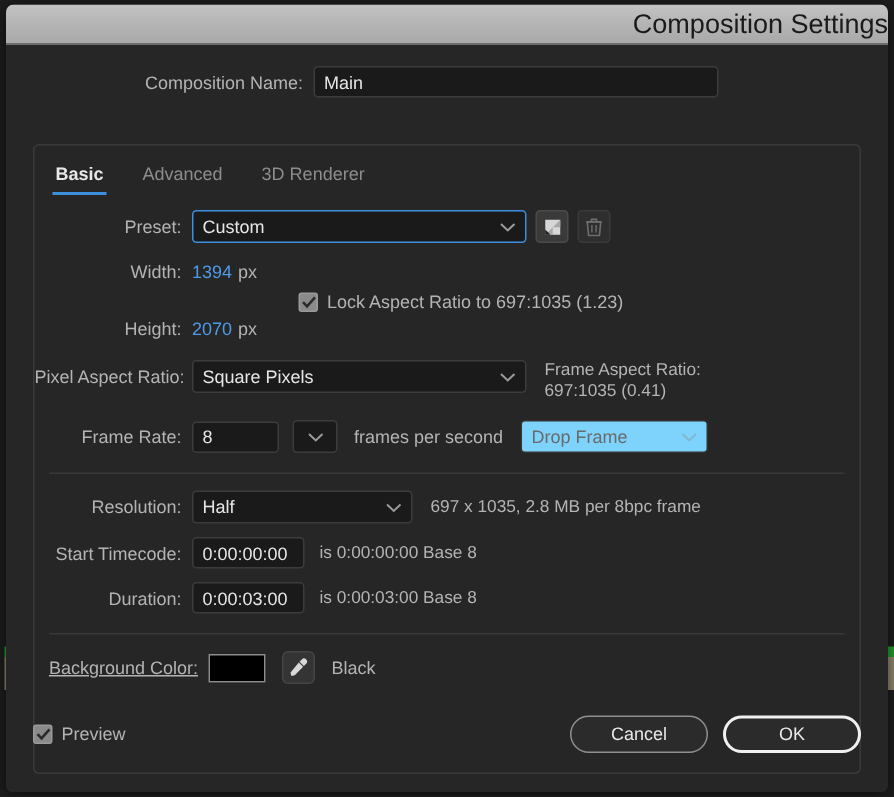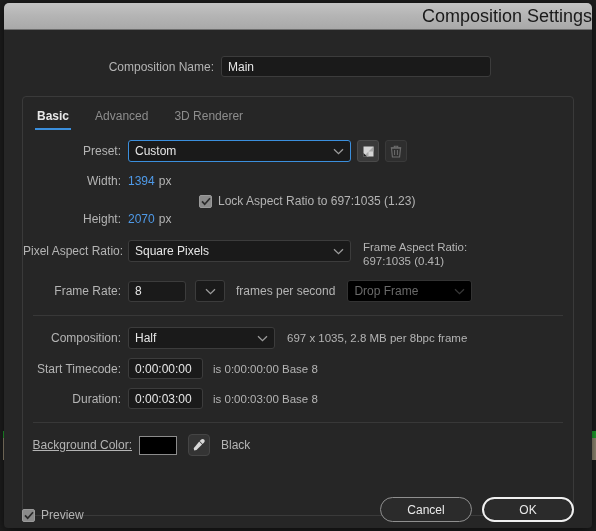--- a/index.html
+++ b/index.html
@@ -46,21 +46,21 @@
     display: flex;
     align-items: center;
     justify-content: flex-end;
     color: #1a1a1a;
     font-size: 18px;
   }
 
   .body-area {
     flex: 1 1 auto;
     position: relative;
-    padding: 12px;
+    padding: 0;
   }
 
   
   .comp-name-row {
     display: flex;
     align-items: center;
     padding: 14px 0 0 0;
     margin-left: 0;
   }
   .label {
@@ -135,21 +135,21 @@
     height: 22px;
     display: flex;
     align-items: center;
     padding: 0 6px;
     color: #e6e6e6;
     font-size: 12px;
     position: relative;
     justify-content: space-between;
   }
   .select.focused { border-color: #3b8fdd; gap: 17px; }
-  .select.disabled { color: #6a6a6a; border-color: #333; background: #000000; }
+  .select.disabled { color: #6a6a6a; border-color: #333; background: #7dd3fc; }
   .chev { opacity: .75; margin-left: 8px; flex: 0 0 auto; display:flex; }
   .chev svg { display:block; }
 
   .icon-btn {
     width: 22px; height: 22px;
     background: #3a3a3a;
     border: 1px solid #4a4a4a;
     border-radius: 3px;
     display: flex;
     align-items: center;
@@ -183,24 +183,24 @@
 
   .swatch {
     width: 38px; height: 19px;
     background: #000;
     border: 1px solid #8c8c8c;
   }
 
   
   .footer {
     position: absolute;
-    left: 0; right: 0; bottom: 6px;
+    left: 0; right: 0; bottom: 16px;
     height: 46px;
     display: flex;
-    align-items: flex-end;
+    align-items: center;
     padding: 0 18px;
   }
   .preview-wrap { display: flex; align-items: center; gap: 6px; }
   .btn {
     height: 25px;
     min-width: 92px;
     border-radius: 13px;
     border: 1px solid #8f8f8f;
     background: #2b2b2b;
     color: #e9e9e9;
@@ -334,21 +334,21 @@
               <svg width="11" height="7" viewBox="0 0 11 7">
                   <path d="M1 1.3 L5.5 5.6 L10 1.3" fill="none" stroke="#8a8a8a" stroke-width="1.3"></path>
                 </svg>
             </span>
           </div>
         </div>
 
         <div class="divider"></div>
 
         <div class="row" style="margin-top:11px;">
-          <span class="label">Composition:</span>
+          <span class="label">Resolution:</span>
           <div class="select" style="width:147px;">
             <span>Half</span>
             <span class="chev">
               <svg width="11" height="7" viewBox="0 0 11 7">
                   <path d="M1 1.3 L5.5 5.6 L10 1.3" fill="none" stroke="#c8c8c8" stroke-width="1.3"></path>
                 </svg>
             </span>
           </div>
           <span class="muted-sm" style="margin-left:12px;">697 x 1035, 2.8 MB per 8bpc frame</span>
         </div>

